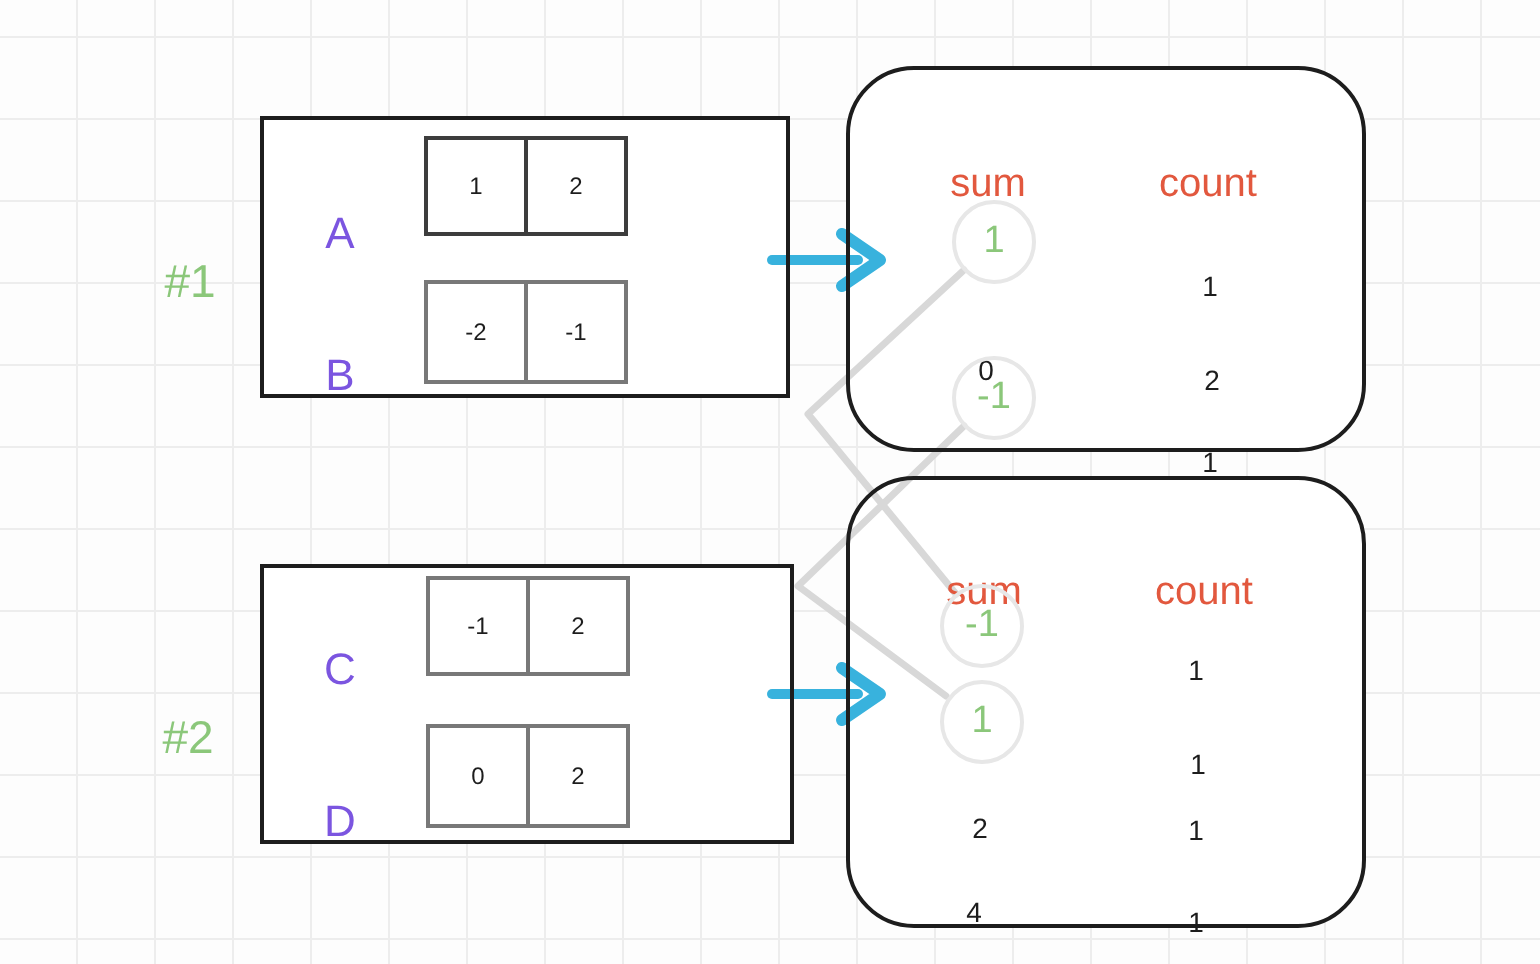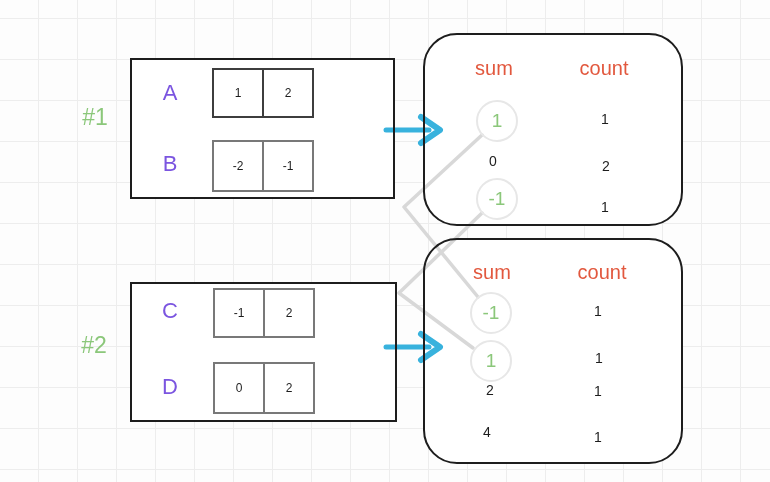--- a/index.html
+++ b/index.html
@@ -11,21 +11,21 @@
       linear-gradient(90deg, #ededed 1px, transparent 1px);
     background-size:39px 41px;
     background-position:-1px 18px;
     font-family:"Liberation Sans", sans-serif;
   }
   .fill{position:absolute;background:#ffffff;z-index:1;}
   .overlay{position:absolute;left:0;top:0;z-index:2;pointer-events:none;}
   .content{position:absolute;inset:0;z-index:3;}
   .box{position:absolute;border:2px solid #1d1d1d;background:transparent;box-sizing:border-box;}
   .round{border-radius:34px;}
-  .center{position:absolute;transform:translate(-50%,-50%);white-space:nowrap;line-height:1;}
+  .center{position:absolute;transform:translate(-50%,-50%);white-space:nowrap;line-height:1;margin-top:24px;}
   .ex-label{color:#8bc77a;font-size:23px;}
   .arr-label{color:#7b55e0;font-size:22px;}
   .hdr{color:#e2583e;font-size:20px;}
   .cellrow{position:absolute;display:flex;}
   .cell{width:52px;height:50px;box-sizing:border-box;border:2px solid #3d3d3d;
         display:flex;align-items:center;justify-content:center;
         font-size:12px;color:#1d1d1d;}
   .cell + .cell{margin-left:-2px;}
   .gray .cell{border-color:#787878;}
   .tall .cell{height:52px;}

